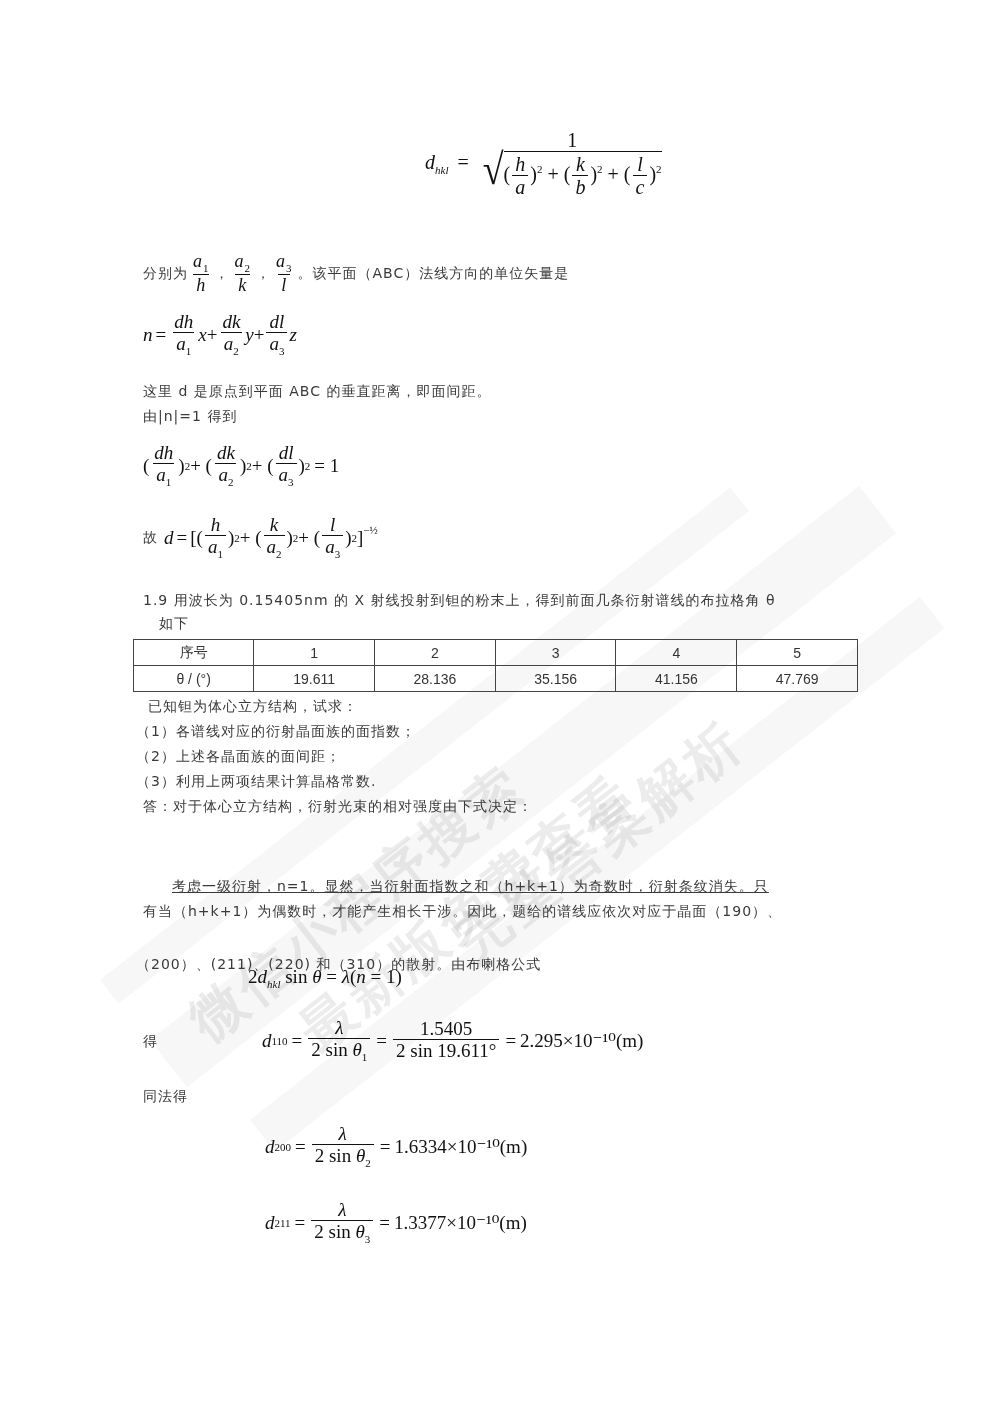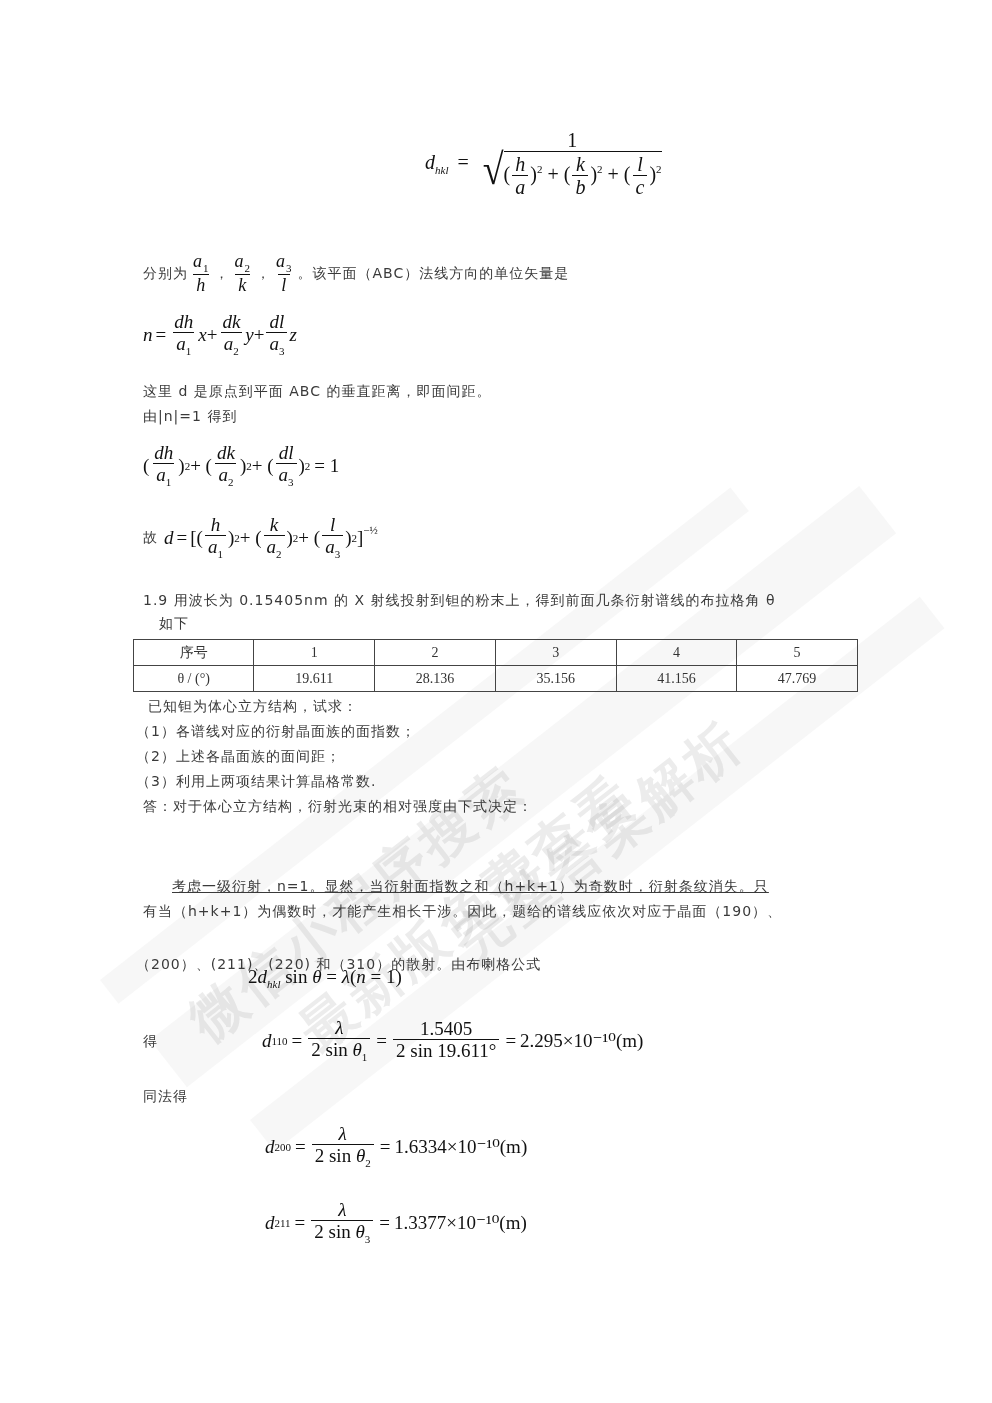--- a/index.html
+++ b/index.html
@@ -11,21 +11,21 @@
   .math { font-family: "Liberation Serif", "DejaVu Serif", serif; font-size: 19px; color: #111; }
   .math i { font-style: italic; }
   .frac { display: inline-flex; flex-direction: column; align-items: center; vertical-align: middle; margin: 0 2px; }
   .frac .num { padding: 0 3px; line-height: 1.05; }
   .frac .den { border-top: 1.2px solid #111; padding: 0 3px; line-height: 1.15; }
   sub, sup { font-size: 11px; }
   .sqrt { display: inline-flex; align-items: stretch; }
   .sqrt .rad { font-size: 38px; line-height: 1; transform: scaleY(1.15); }
   .sqrt .body { border-top: 1.2px solid #111; padding-top: 2px; }
   table.data { position: absolute; left: 133px; top: 639px; width: 725px; border-collapse: collapse;
-               font-family: Liberation Serif, serif; font-size: 14px; color: #333; }
+               font-family: Liberation Sans, sans-serif; font-size: 14px; color: #333; }
   table.data td { border: 1.3px solid #444; text-align: center; height: 25px; padding: 0; width: 121px; }
   .watermark { position: absolute; left: 130px; top: 470px; width: 780px; transform: rotate(-38deg);
                transform-origin: left top; font-family: "DejaVu Sans", sans-serif; font-weight: bold;
                font-size: 54px; color: rgba(150,150,150,0.18); letter-spacing: 4px; pointer-events: none; }
   .wm-line { display: block; }
   .stripe { position: absolute; background: rgba(190,190,190,0.12); transform: rotate(-38deg); transform-origin: left top; }
 </style>
 </head>
 <body>
 

